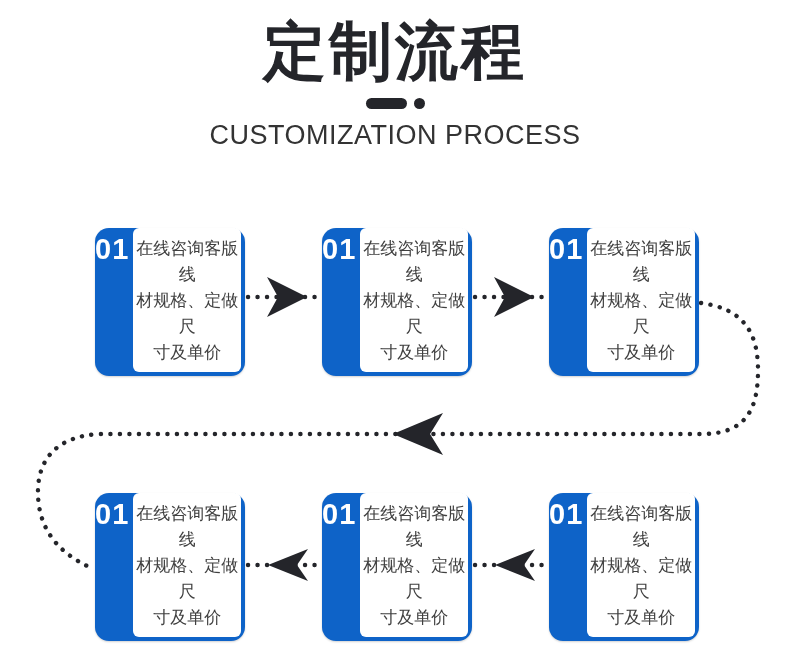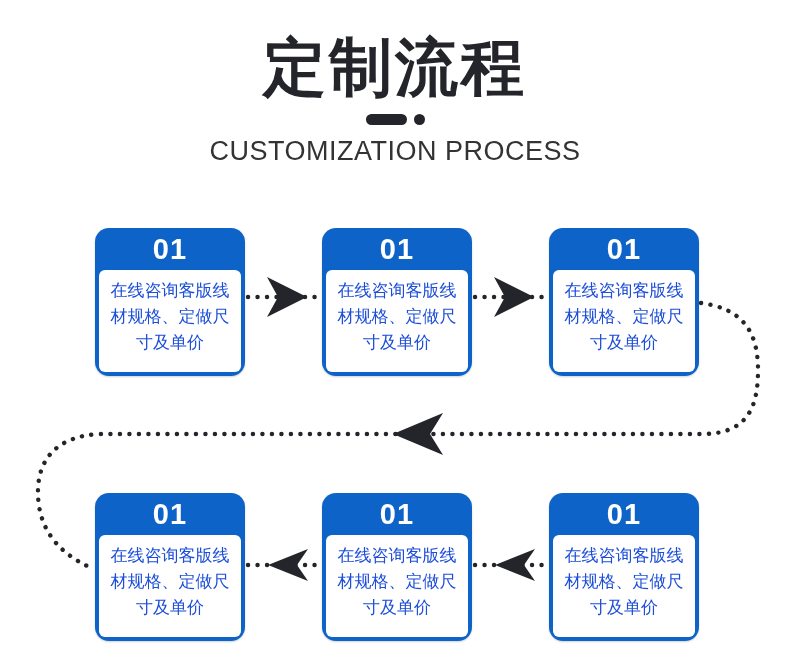--- a/index.html
+++ b/index.html
@@ -10,21 +10,21 @@
   html,body{width:790px;height:660px;}
   body{
     background:#ffffff;
     font-family:"Liberation Sans","DejaVu Sans",sans-serif;
     position:relative;
     overflow:hidden;
   }
   .stage{position:absolute;inset:0;width:790px;height:660px;}
 
   
-  .hero{position:absolute;top:16px;left:0;width:790px;text-align:center;}
+  .hero{position:absolute;top:0;left:0;width:790px;text-align:center;}
   .title{
     margin-top:14px;
     font-size:63px;
     line-height:1.18;
     font-weight:900;
     letter-spacing:3px;
     color:var(--ink);
   }
   .dashdot{
     margin-top:9px;
@@ -51,40 +51,40 @@
     stroke-dasharray:0.1 9.4;
   }
   .dart{fill:var(--ink);stroke:none;}
 
   
   .card{
     position:absolute;
     width:150px;height:148px;
     background:var(--accent);
     border-radius:14px;
-    display:flex;flex-direction:column;
+    display:flex;flex-direction:row;
     box-shadow:0 1px 2px rgba(0,0,0,0.18);
   }
   .card-head{
     height:42px;
     display:flex;align-items:center;justify-content:center;
     color:#ffffff;
     font-size:29px;
     font-weight:700;
     letter-spacing:1px;
   }
   .card-body{
     flex:1;
     margin:0 4px 4px;
     background:#ffffff;
     border-radius:6px;
     text-align:center;
     font-size:17px;
     line-height:26px;
-    color:#1d4ed8;
+    color:#404040;
     white-space:pre-line;
     padding-top:8px;
   }
 </style>
 </head>
 <body style="background: rgb(255, 255, 255);">
 
 <div class="stage">
 
   <header class="hero">

